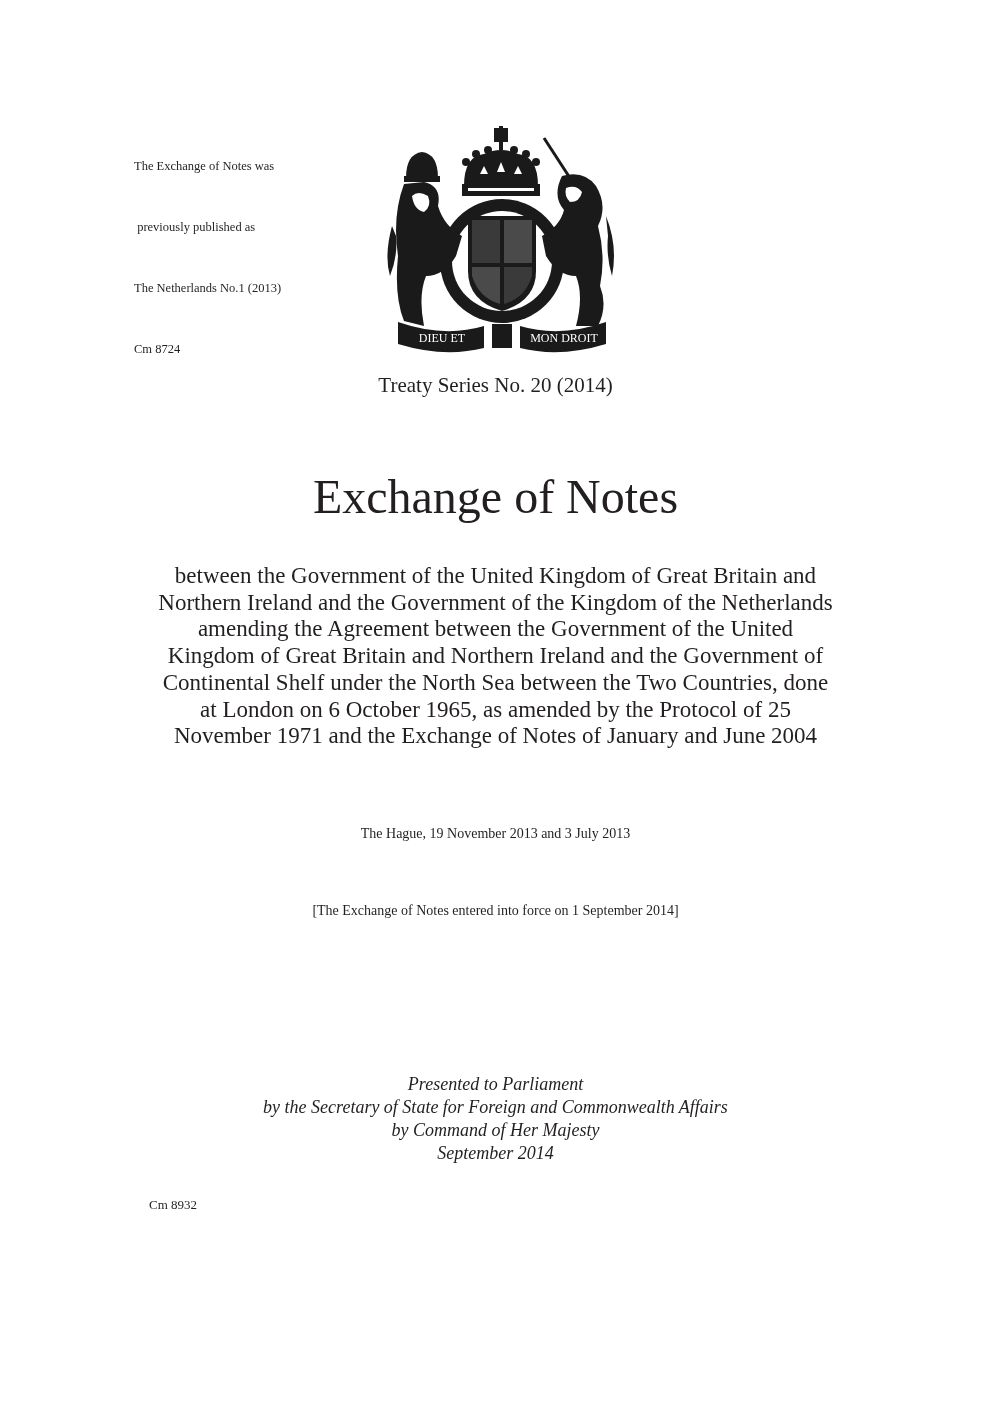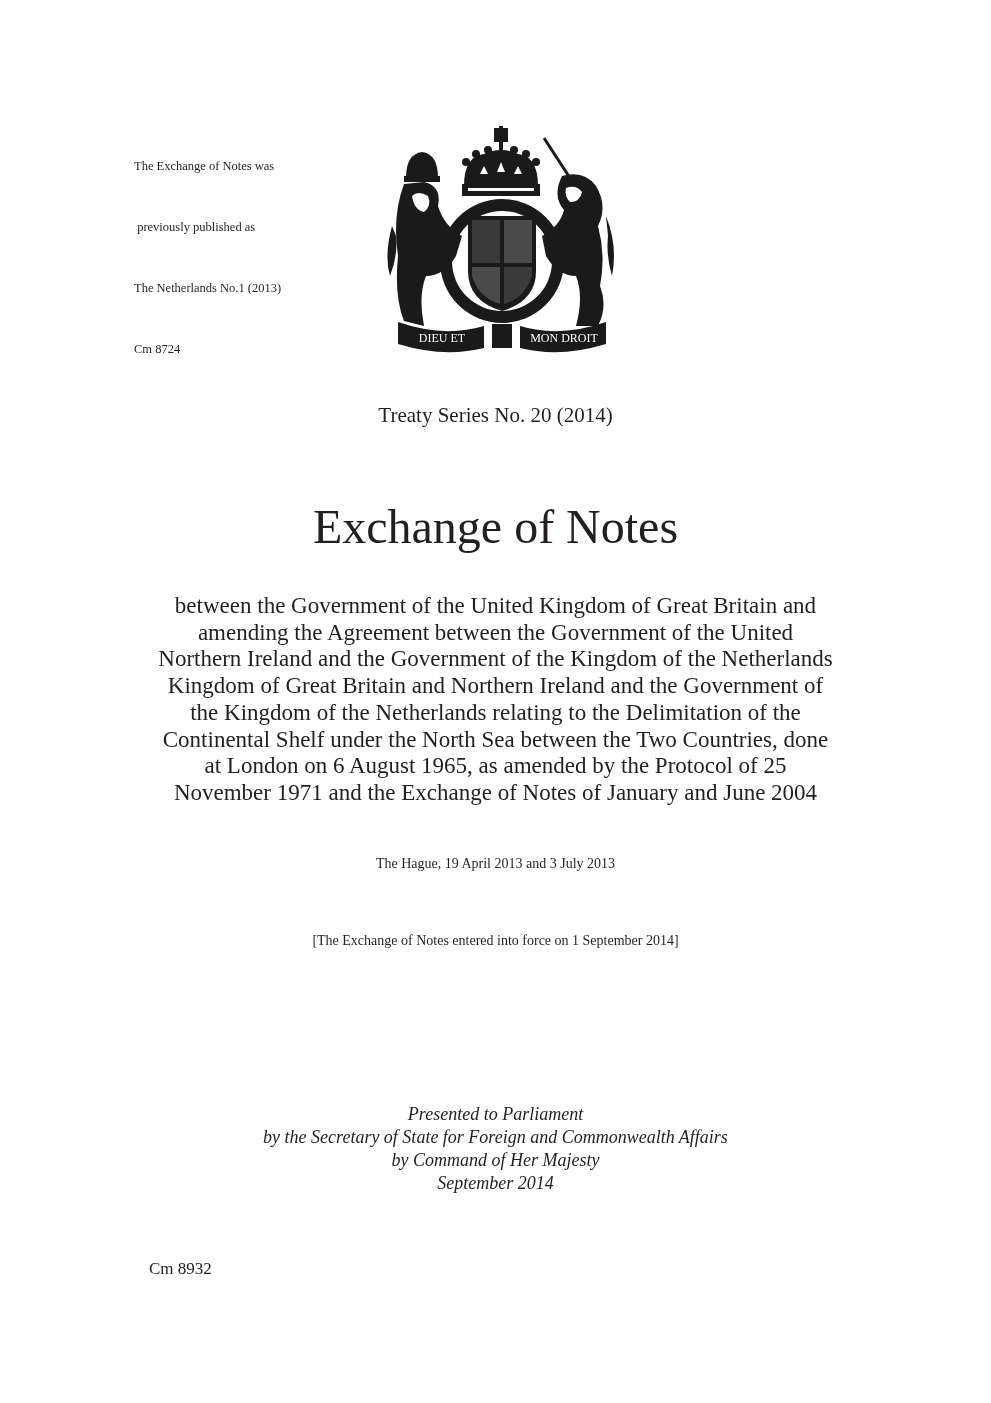--- a/index.html
+++ b/index.html
@@ -27,21 +27,20 @@
     .crest {
       left: 384px;
       top: 126px;
       width: 236px;
       height: 230px;
     }
     .center-block {
       left: 0;
       width: 991px;
       text-align: center;
-      margin-top: 30px;
     }
     .series {
       top: 371px;
       font-size: 21px;
       line-height: 28px;
     }
     .main-title {
       top: 467px;
       font-size: 48px;
       line-height: 60px;
@@ -63,22 +62,22 @@
       line-height: 20px;
     }
     .presented {
       top: 1073px;
       font-size: 18px;
       line-height: 23px;
       font-style: italic;
     }
     .cm {
       left: 149px;
-      top: 1258px;
-      font-size: 17px;
+      top: 1194px;
+      font-size: 13px;
       line-height: 22px;
       font-family: Liberation Serif, serif;
     }
   </style>
 </head>
 <body>
 
 <div class="abs prev-note">
   <div>The Exchange of Notes was</div>
   <div> previously published as</div>
@@ -137,30 +136,29 @@
     <text x="180" y="216" font-family="Liberation Serif, serif" font-size="12" fill="#ffffff" text-anchor="middle">MON DROIT</text>
   </svg>
 </div>
 
 <div class="abs center-block series">Treaty Series No. 20 (2014)</div>
 
 <div class="abs center-block main-title">Exchange of Notes</div>
 
 <div class="abs center-block desc">
   <div>between the Government of the United Kingdom of Great Britain and</div>
+  <div>Northern Ireland and the Government of the Kingdom of the Netherlands</div>
   <div>amending the Agreement between the Government of the United</div>
-  <div>Northern Ireland and the Government of the Kingdom of the Netherlands</div>
   <div>Kingdom of Great Britain and Northern Ireland and the Government of</div>
-  <div>the Kingdom of the Netherlands relating to the Delimitation of the</div>
   <div>Continental Shelf under the North Sea between the Two Countries, done</div>
-  <div>at London on 6 August 1965, as amended by the Protocol of 25</div>
+  <div>at London on 6 October 1965, as amended by the Protocol of 25</div>
   <div>November 1971 and the Exchange of Notes of January and June 2004</div>
 </div>
 
-<div class="abs center-block place-date">The Hague, 19 April 2013 and 3 July 2013</div>
+<div class="abs center-block place-date">The Hague, 19 November 2013 and 3 July 2013</div>
 
 <div class="abs center-block force">[The Exchange of Notes entered into force on 1 September 2014]</div>
 
 <div class="abs center-block presented">
   <div>Presented to Parliament</div>
   <div>by the Secretary of State for Foreign and Commonwealth Affairs</div>
   <div>by Command of Her Majesty</div>
   <div>September 2014</div>
 </div>
 

